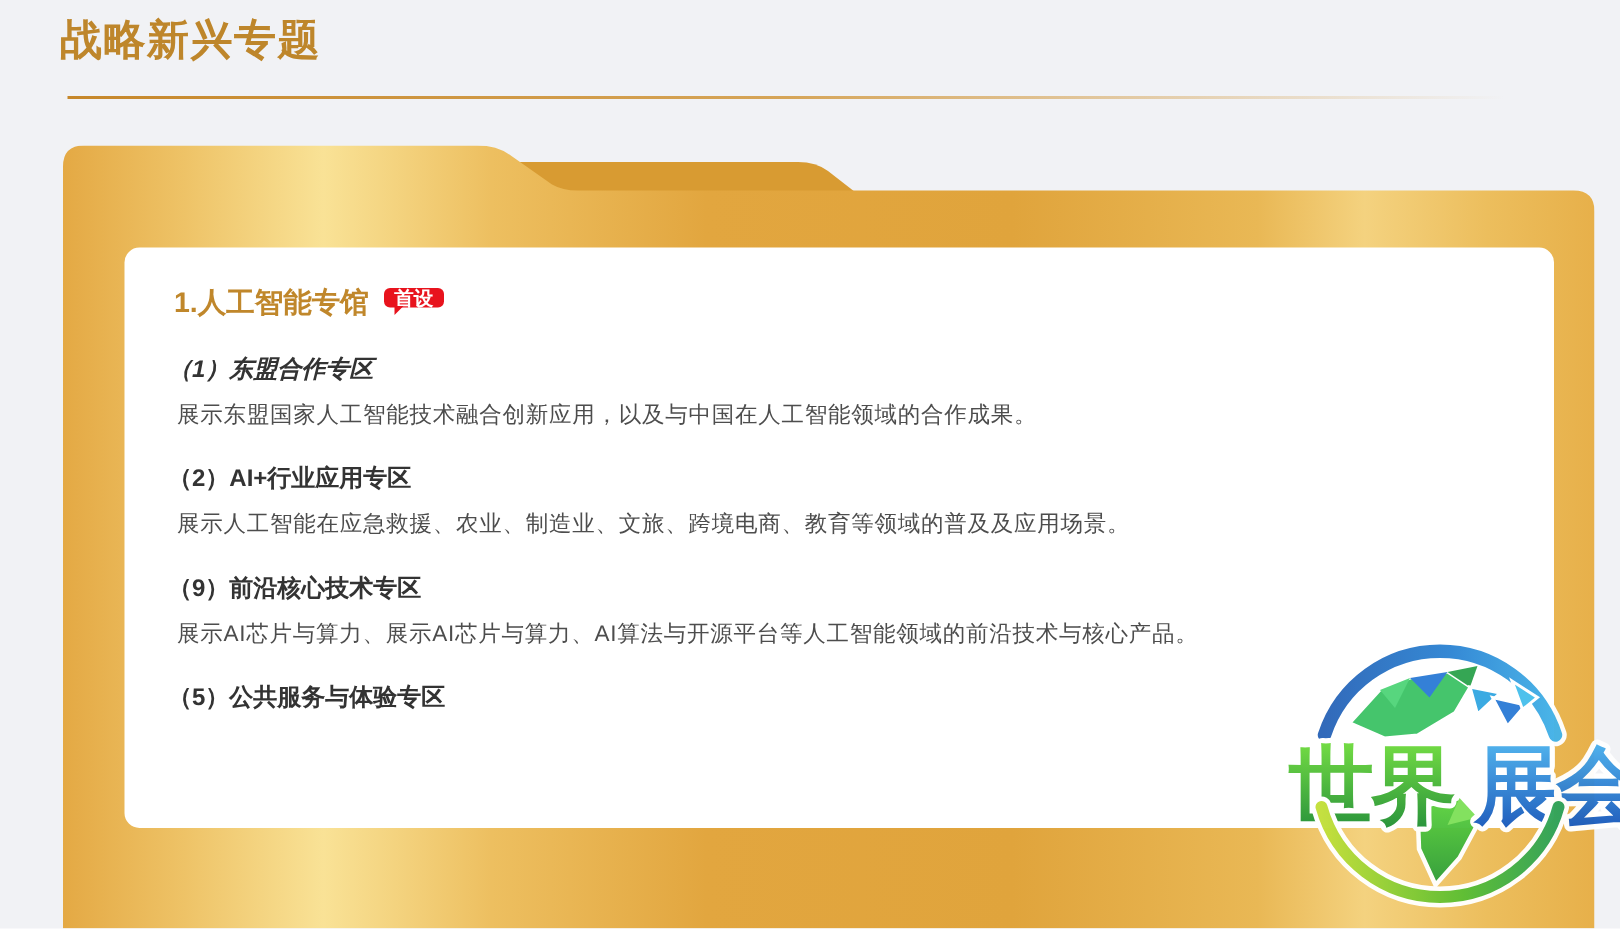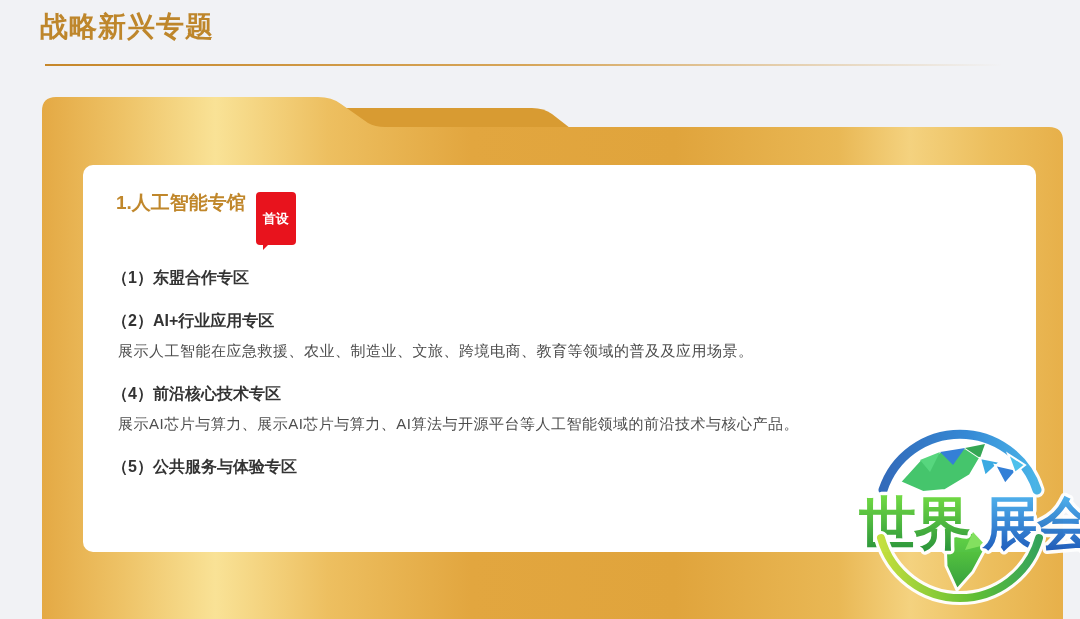--- a/index.html
+++ b/index.html
@@ -33,33 +33,33 @@
     display:flex;align-items:flex-start;
     margin:27px 0 0 33px;
   }
   .pavilion-title{
     font-size:19px;font-weight:bold;color:#C0872B;line-height:22px;
   }
   .badge{
     position:relative;margin-left:10px;margin-top:0px;
     background:#E8131D;color:#FFFFFF;
     font-size:13px;font-weight:bold;line-height:13px;
-    padding:20px 7px;border-radius:4px;
+    padding:0 7px;border-radius:4px;
     white-space:nowrap;
   }
   .badge::after{
     content:"";position:absolute;left:7px;bottom:-5px;
     width:0;height:0;
     border-top:6px solid #E8131D;border-right:6px solid transparent;
   }
   .section h3{
     margin:23px 0 9px 29px;
     font-size:16px;font-weight:bold;color:#333333;line-height:20px;
   }
-  .section.first h3{}
+  .section.first h3{font-style:italic;}
   .section p{
     margin:0 0 0 35px;
     font-size:15px;color:#4D4D4D;line-height:21px;letter-spacing:0.5px;
   }
 
   
   .watermark{position:absolute;left:845px;top:420px;width:240px;height:199px;opacity:0.97;}
   .wm-text{
     font-family:"Liberation Sans","DejaVu Sans",sans-serif;
     font-weight:bold;
@@ -99,29 +99,30 @@
 
   <div class="card">
 
     <div class="pavilion-row">
       <div class="pavilion-title">1.人工智能专馆</div>
       <div class="badge">首设</div>
     </div>
 
     <div class="section first">
       <h3>（1）东盟合作专区</h3>
+      <p>展示东盟国家人工智能技术融合创新应用，以及与中国在人工智能领域的合作成果。</p>
     </div>
 
     <div class="section">
       <h3>（2）AI+行业应用专区</h3>
       <p>展示人工智能在应急救援、农业、制造业、文旅、跨境电商、教育等领域的普及及应用场景。</p>
     </div>
 
     <div class="section">
-      <h3>（4）前沿核心技术专区</h3>
+      <h3>（9）前沿核心技术专区</h3>
       <p>展示AI芯片与算力、展示AI芯片与算力、AI算法与开源平台等人工智能领域的前沿技术与核心产品。</p>
     </div>
 
 
     <div class="section">
       <h3>（5）公共服务与体验专区</h3>
     </div>
 
   </div>
 

